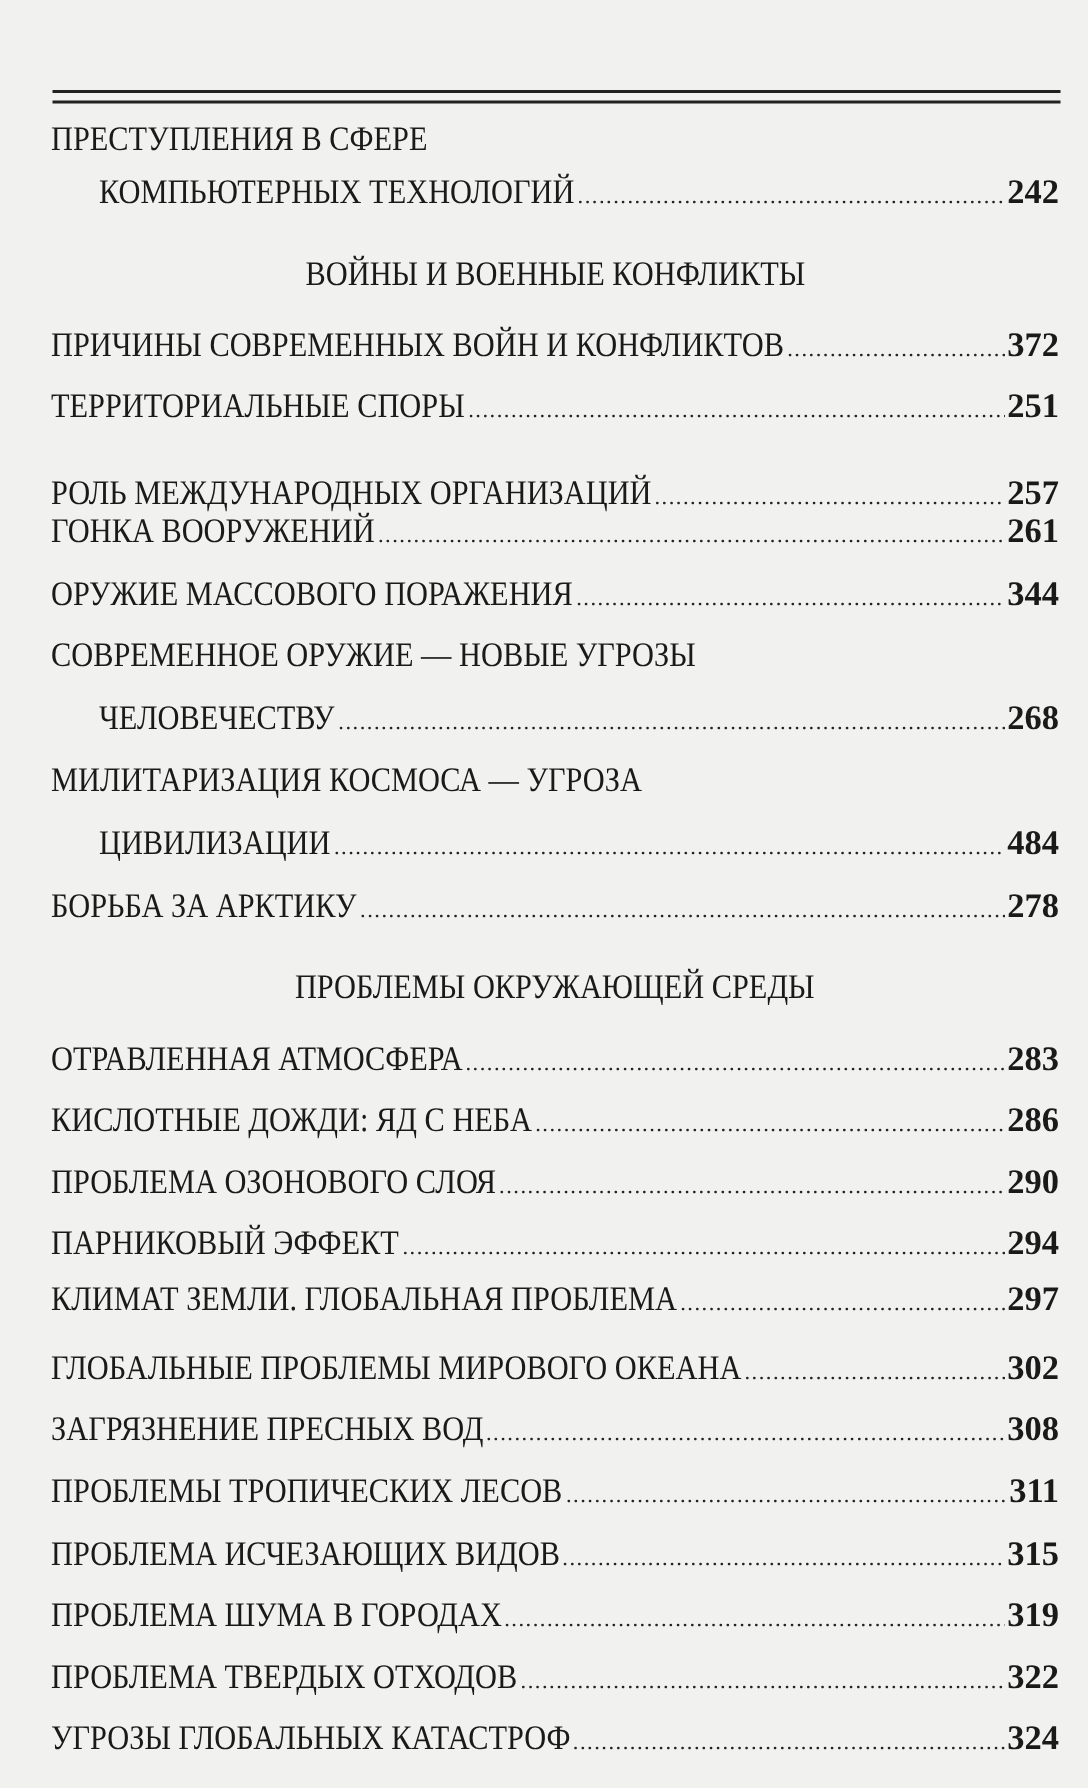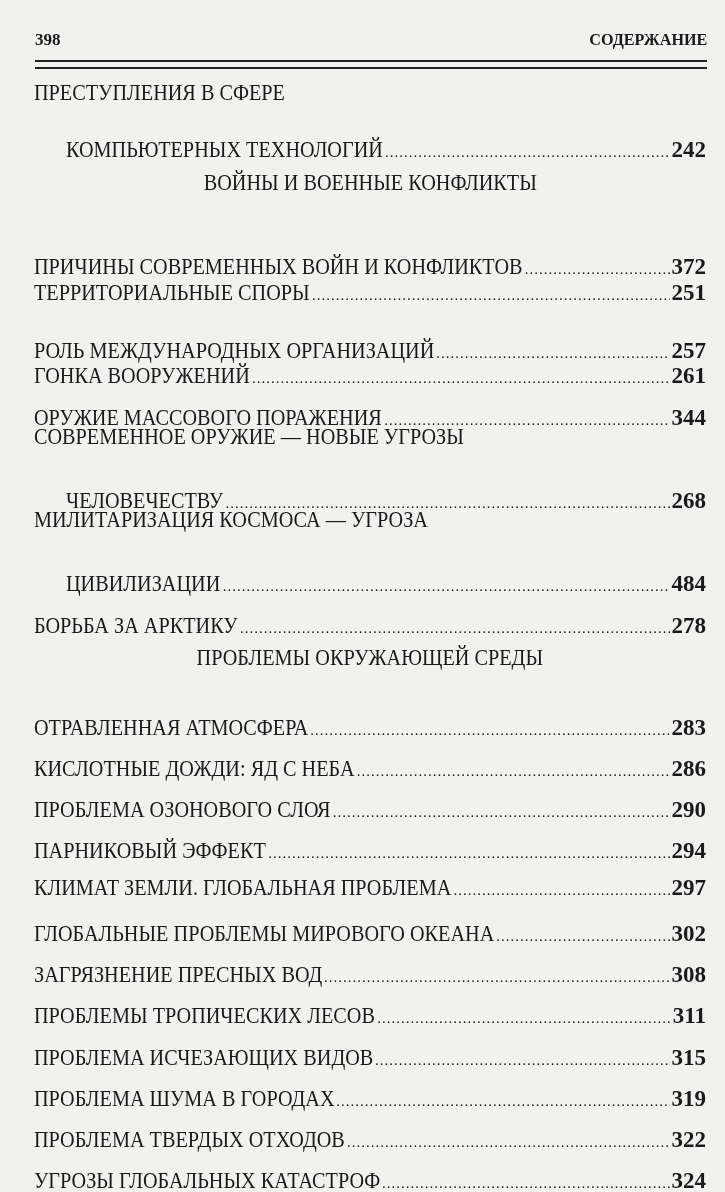--- a/index.html
+++ b/index.html
@@ -67,21 +67,20 @@
     height: 30px;
     font-size: 23px;
     line-height: 30px;
     white-space: nowrap;
   }
   .entry .row {
     display: flex;
     align-items: baseline;
     width: 100%;
     overflow: hidden;
-    margin-top: 22px;
   }
   .entry .title {
     flex: 0 0 auto;
     display: inline-block;
     transform-origin: left center;
   }
   .entry .leader {
     flex: 1 1 auto;
     overflow: hidden;
     font-size: 15px;
@@ -108,45 +107,41 @@
     line-height: 30px;
   }
   .condense { display: inline-block; transform: scaleX(0.88); transform-origin: left center; }
   .section .condense { transform-origin: center center; }
 </style>
 </head>
 <body>
 
 <div class="page">
 
-  <div class="running-head">
-    <span class="page-num">398</span>
-    <span class="section-title">СОДЕРЖАНИЕ</span>
-  </div>
   <div class="rule r1"></div>
   <div class="rule r2"></div>
 
   <div class="toc">
 
     <div class="entry" style="top:78px;">
       <span class="condense">ПРЕСТУПЛЕНИЯ В СФЕРЕ</span>
     </div>
     <div class="entry indent" style="top:113px;">
       <div class="row">
         <span class="title condense" style="margin-right: -43.0763px;">КОМПЬЮТЕРНЫХ ТЕХНОЛОГИЙ</span>
         <span class="leader"></span>
         <span class="pg">242</span>
       </div>
     </div>
 
     <div class="section" style="top:168px;">
       <span class="condense">ВОЙНЫ И ВОЕННЫЕ КОНФЛИКТЫ</span>
     </div>
 
-    <div class="entry" style="top:230px;">
+    <div class="entry" style="top:215px;">
       <div class="row">
         <span class="title condense" style="margin-right: -66.4075px;">ПРИЧИНЫ СОВРЕМЕННЫХ ВОЙН И КОНФЛИКТОВ</span>
         <span class="leader"></span>
         <span class="pg">372</span>
       </div>
     </div>
     <div class="entry" style="top:256px;">
       <div class="row">
         <span class="title condense" style="margin-right: -37.2575px;">ТЕРРИТОРИАЛЬНЫЕ СПОРЫ</span>
         <span class="leader"></span>

